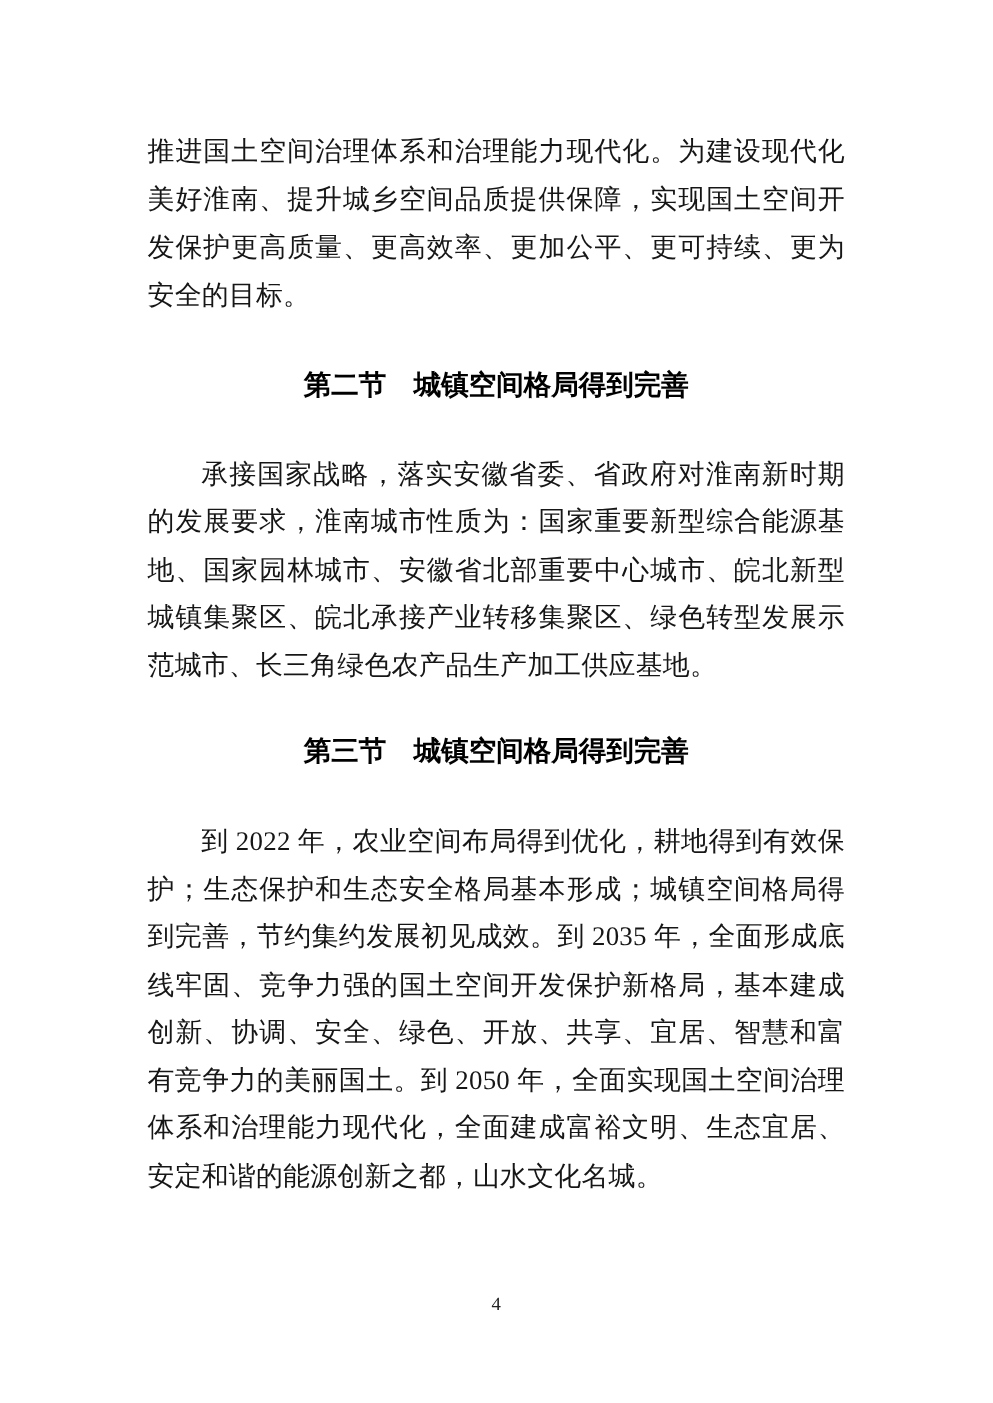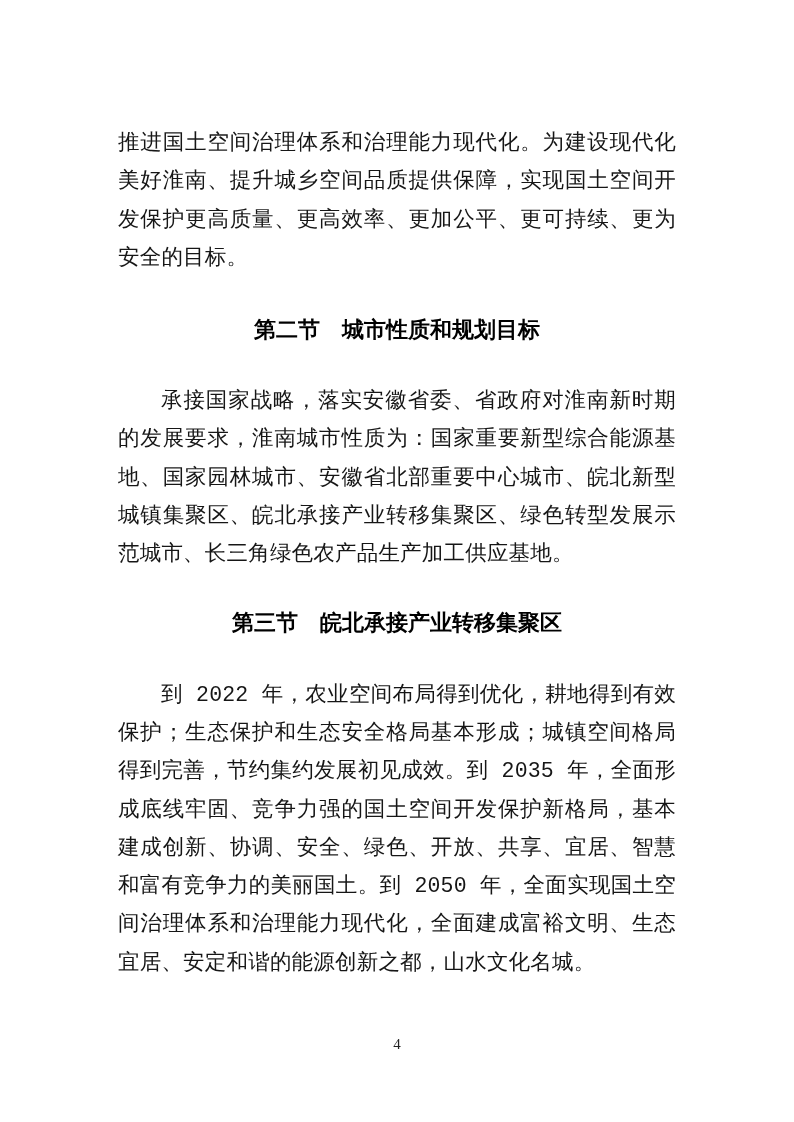--- a/index.html
+++ b/index.html
@@ -14,28 +14,27 @@
     font-family: "Liberation Serif", "DejaVu Serif", serif;
     color: #141414;
   }
   .content {
     position: absolute;
     left: 118px;
     top: 102px;
     width: 558px;
   }
   .body-para {
-    font-family: Liberation Mono, monospace;
+    font-family: Liberation Serif, serif;
     font-size: 21.5px;
     line-height: 38.3px;
     text-align: justify;
     text-justify: inter-character;
     color: #161616;
     letter-spacing: 0.2px;
-    margin-top: 22px;
   }
   .indent-2em { text-indent: 2em; }
   .section-heading {
     font-family: "Liberation Sans", "DejaVu Sans", sans-serif;
     font-weight: bold;
     font-size: 22px;
     line-height: 30px;
     text-align: center;
     color: #000000;
   }
@@ -53,24 +52,24 @@
   }
 </style>
 </head>
 <body>
 
 <div class="page">
   <div class="content">
 
     <p class="body-para">推进国土空间治理体系和治理能力现代化。为建设现代化美好淮南、提升城乡空间品质提供保障，实现国土空间开发保护更高质量、更高效率、更加公平、更可持续、更为安全的目标。</p>
 
-    <h2 class="section-heading heading-2">第二节　城市性质和规划目标</h2>
+    <h2 class="section-heading heading-2">第二节　城镇空间格局得到完善</h2>
 
     <p class="body-para indent-2em">承接国家战略，落实安徽省委、省政府对淮南新时期的发展要求，淮南城市性质为：国家重要新型综合能源基地、国家园林城市、安徽省北部重要中心城市、皖北新型城镇集聚区、皖北承接产业转移集聚区、绿色转型发展示范城市、长三角绿色农产品生产加工供应基地。</p>
 
-    <h2 class="section-heading heading-3">第三节　皖北承接产业转移集聚区</h2>
+    <h2 class="section-heading heading-3">第三节　城镇空间格局得到完善</h2>
 
     <p class="body-para indent-2em">到 2022 年，农业空间布局得到优化，耕地得到有效保护；生态保护和生态安全格局基本形成；城镇空间格局得到完善，节约集约发展初见成效。到 2035 年，全面形成底线牢固、竞争力强的国土空间开发保护新格局，基本建成创新、协调、安全、绿色、开放、共享、宜居、智慧和富有竞争力的美丽国土。到 2050 年，全面实现国土空间治理体系和治理能力现代化，全面建成富裕文明、生态宜居、安定和谐的能源创新之都，山水文化名城。</p>
 
   </div>
 
   <div class="page-footer">4</div>
 </div>
 
 </body></html>

